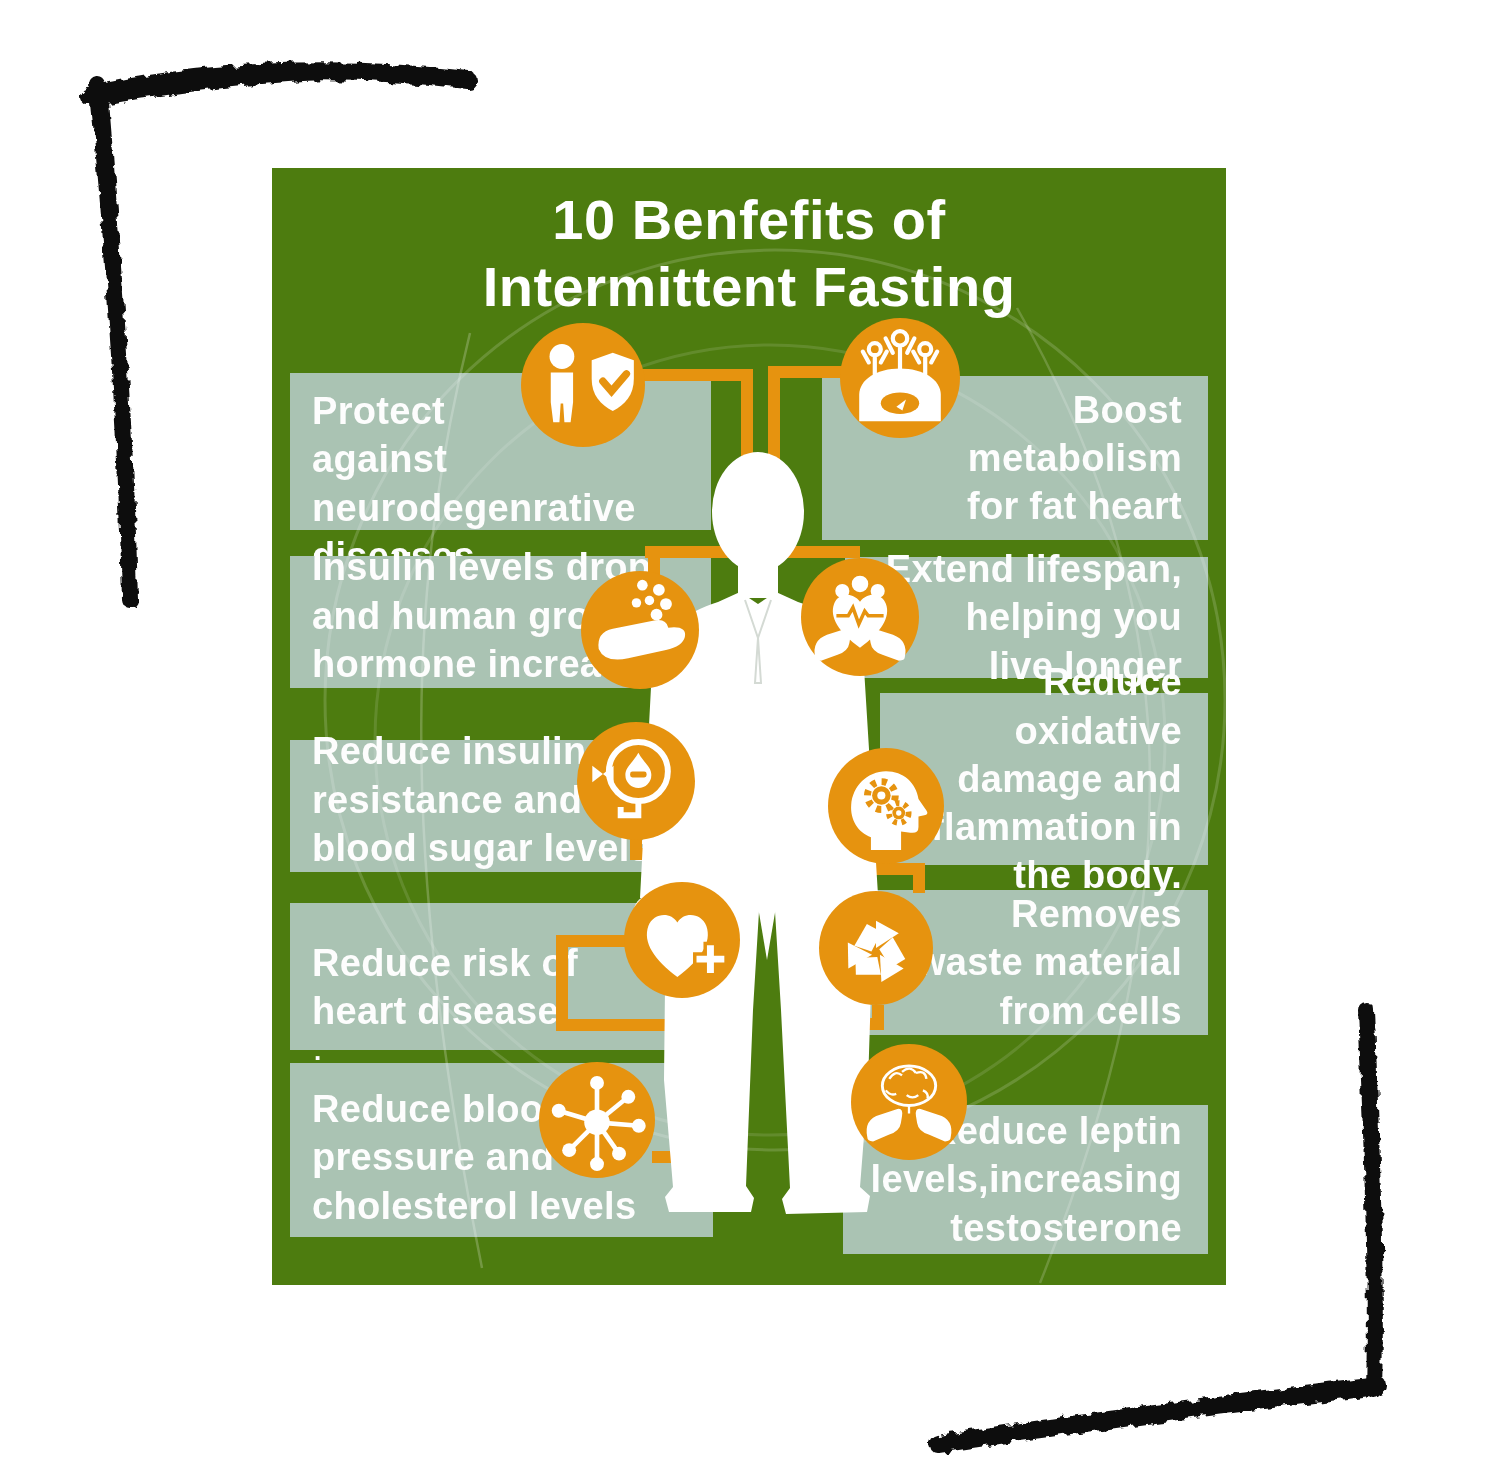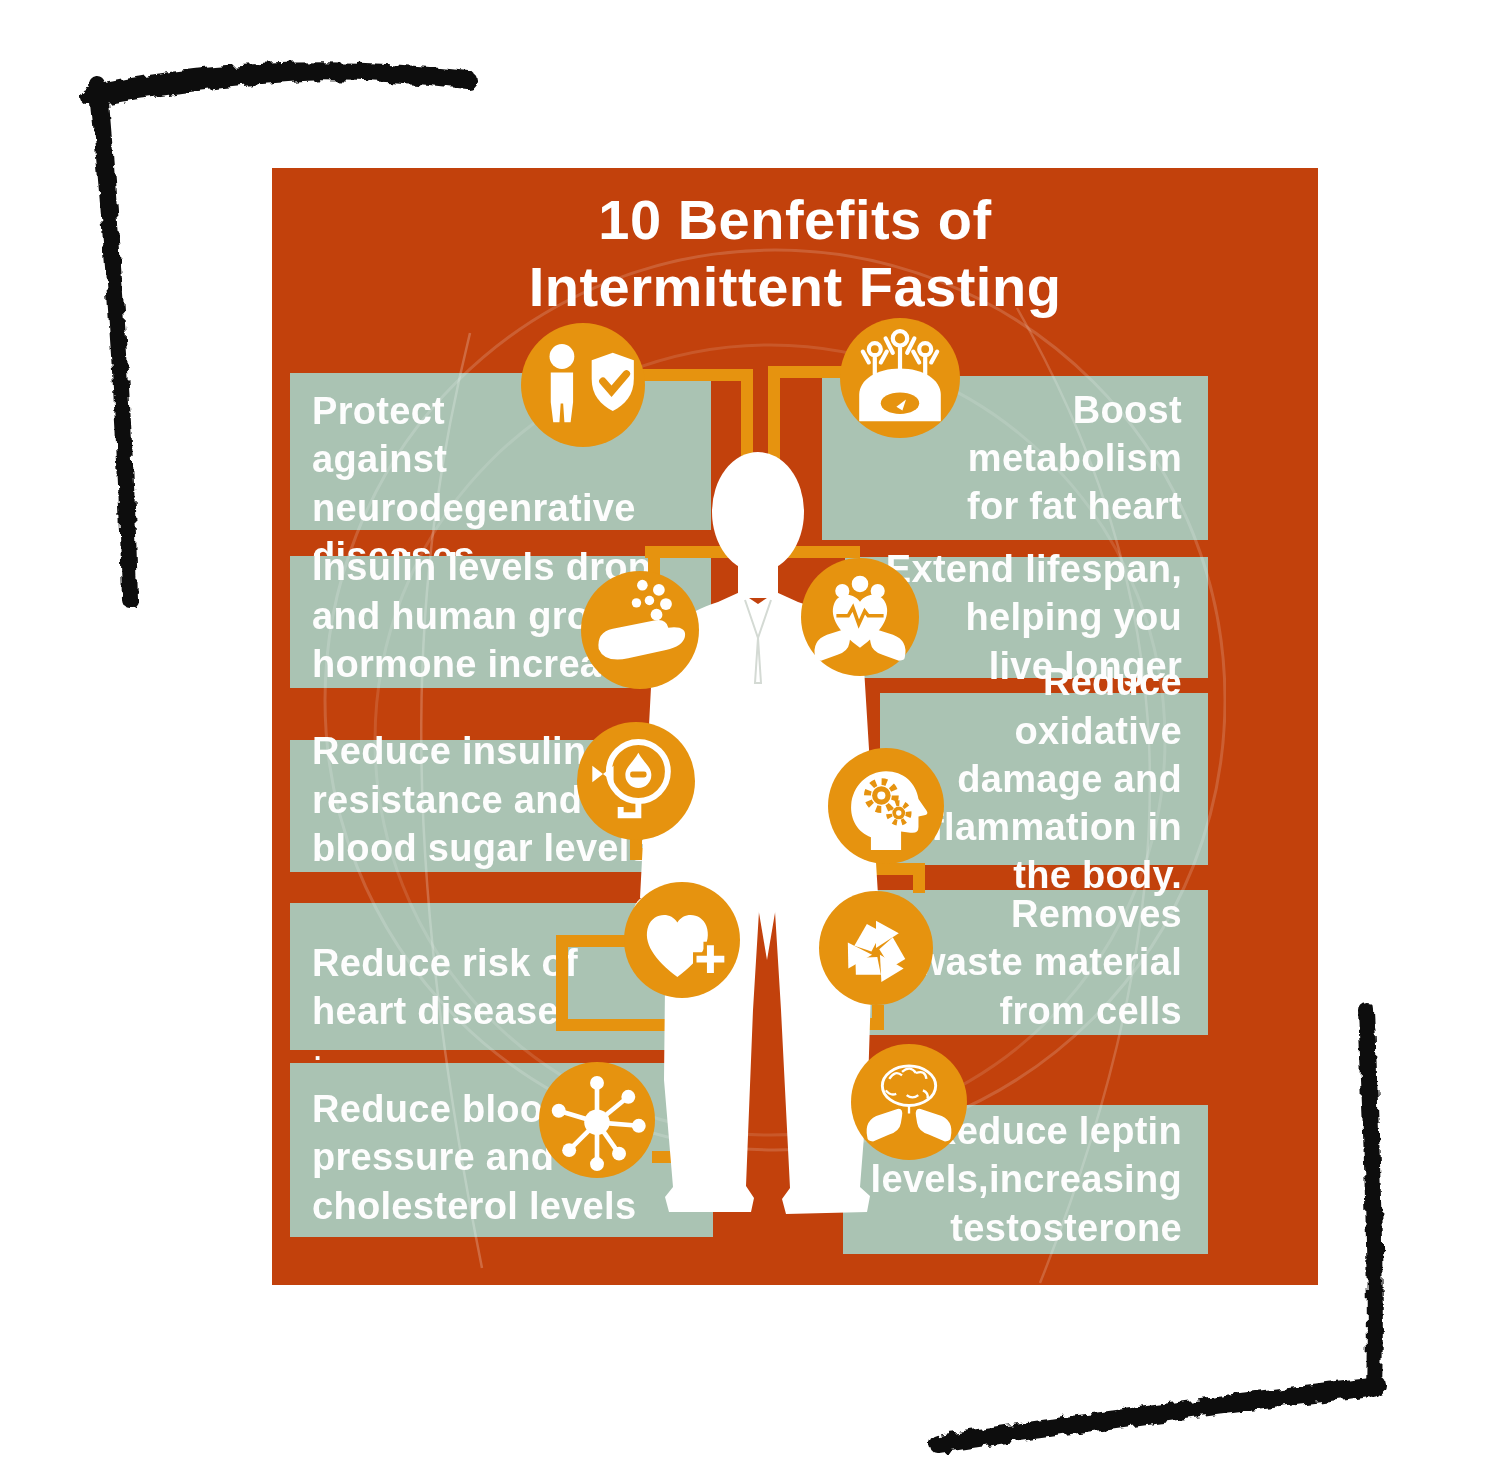--- a/index.html
+++ b/index.html
@@ -1,19 +1,19 @@
 <!DOCTYPE html>
 <html><head>
 <meta charset="utf-8">
 <style>
   html,body{margin:0;padding:0;background:#ffffff;}
   .canvas{position:relative;width:1500px;height:1473px;background:#ffffff;overflow:hidden;
           font-family:"Liberation Sans", sans-serif;}
   .corner{position:absolute;left:0;top:0;width:1500px;height:1473px;pointer-events:none;}
-  .panel{position:absolute;left:272px;top:168px;width:1046px;height:1117px;background:#c2410c;overflow:hidden;}
+  .panel{position:absolute;left:272px;top:168px;width:954px;height:1117px;background:#4d7c0f;overflow:hidden;}
   .title{position:absolute;left:0;top:18px;width:100%;text-align:center;color:#ffffff;
          font-weight:700;font-size:56px;line-height:1.2;letter-spacing:.5px;}
   .decor,.connectors,.figure{position:absolute;left:0;top:0;width:954px;height:1117px;}
   .box{position:absolute;background:#aac3b3;display:flex;flex-direction:column;}
   .box .txt{margin:0;color:#fdfdfd;font-weight:700;font-size:38px;line-height:1.27;
             white-space:pre-line;letter-spacing:.3px;}
   .box .note{margin:2px 0 0 2px;color:#fdfdfd;font-weight:700;font-size:26px;line-height:1;}
   .box.left{align-items:flex-start;text-align:left;padding-left:22px;box-sizing:border-box;}
   .box.right{align-items:flex-end;text-align:right;padding-right:26px;box-sizing:border-box;justify-content:center;}
   .vcenter{justify-content:flex-end;}

